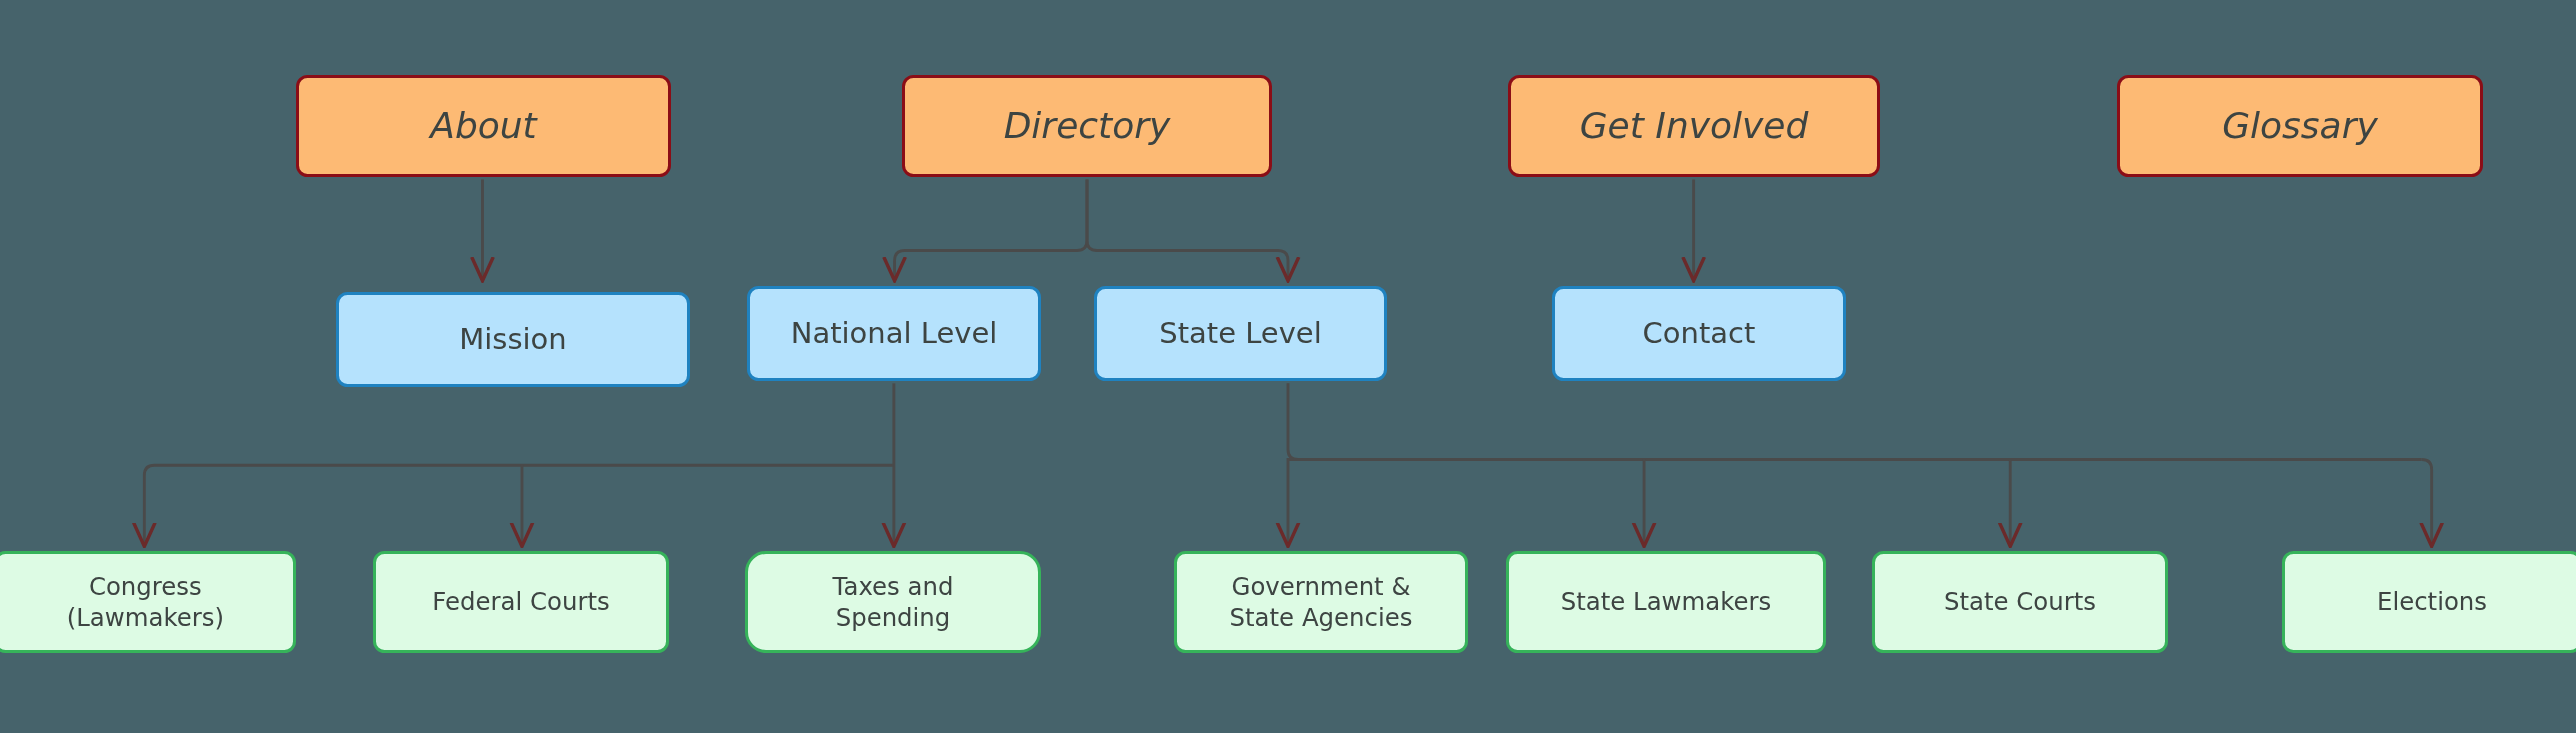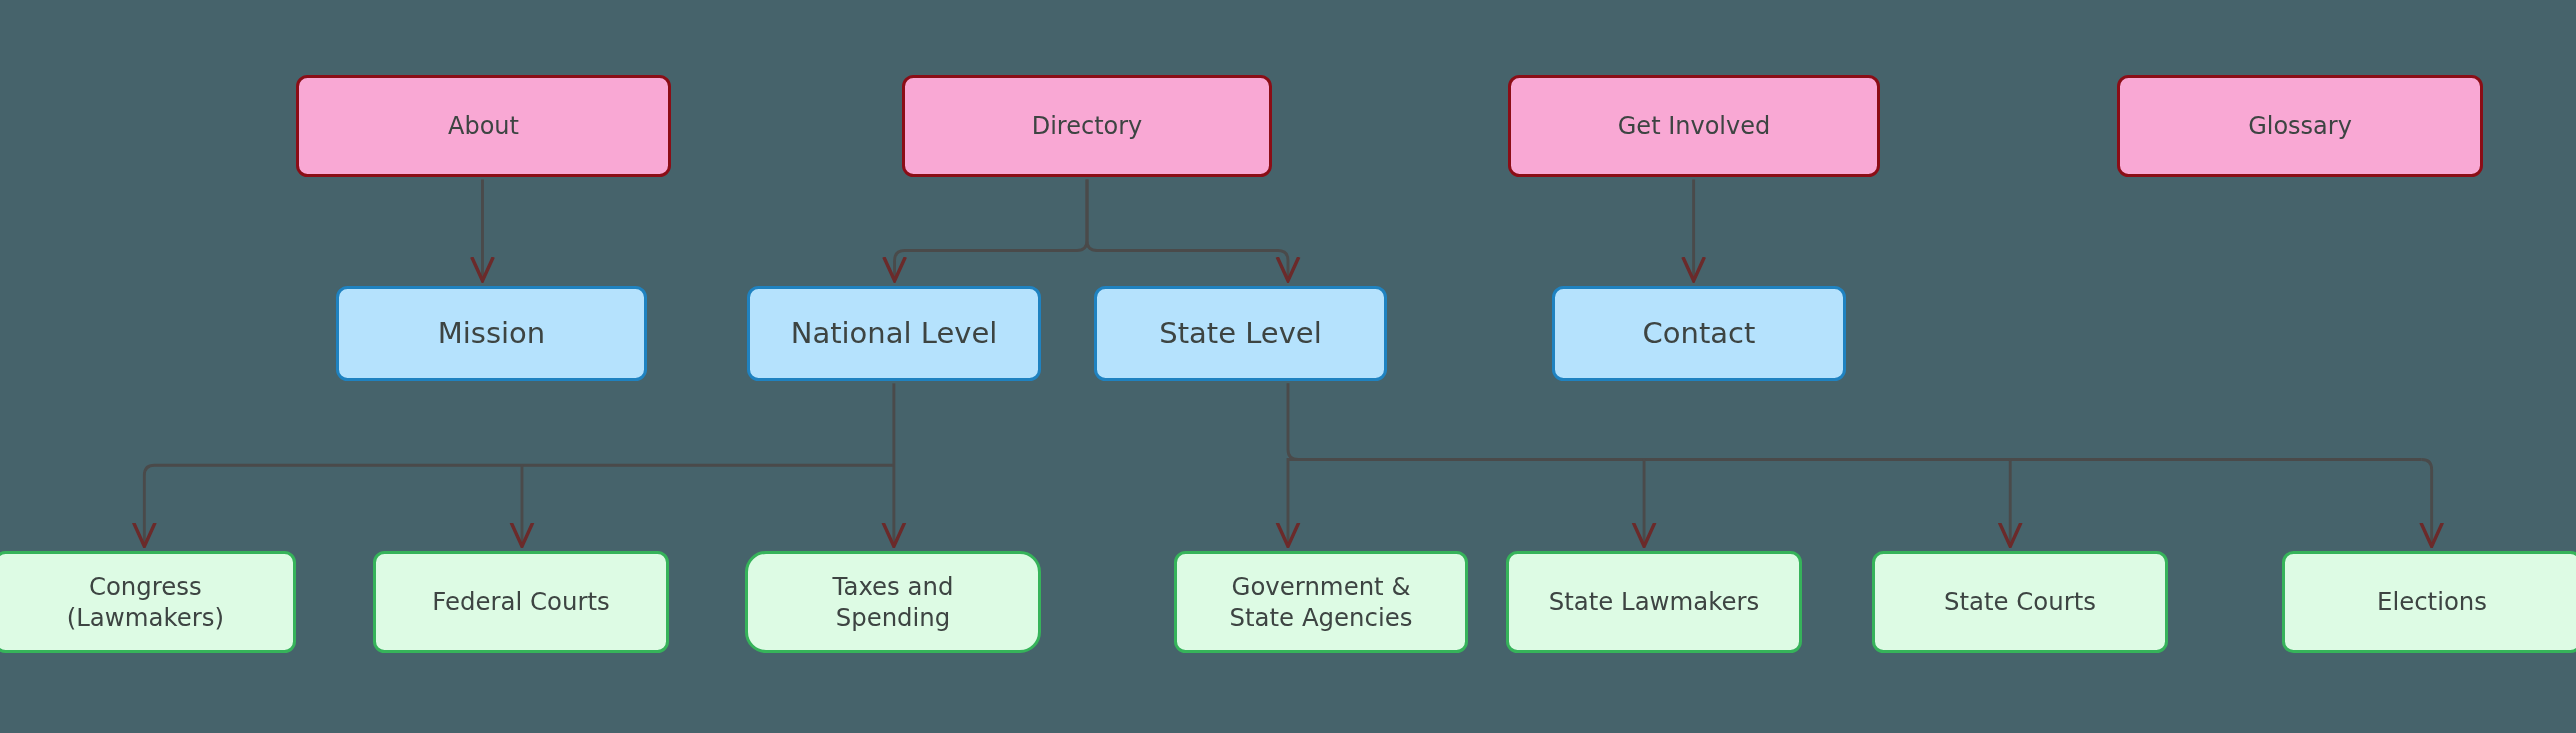--- a/index.html
+++ b/index.html
@@ -34,24 +34,25 @@
     white-space: pre-line;
     z-index: 2;
   }
   .node .label {
     display: block;
     width: 100%;
     padding: 0 7.2px;
     box-sizing: border-box;
   }
   .lvl-top {
-    background: #f9a8d4;
+    background: #fdba74;
     border: 3.6px solid #8b0d16;
     color: #3d4442;
-    font-size: 24px;
+    font-size: 36px;
+    font-style: italic;
   }
   .lvl-mid {
     background: #b5e2fd;
     border: 3.6px solid #1f82c0;
     color: #3d4442;
     font-size: 29px;
   }
   .lvl-leaf {
     background: #ddfbe4;
     border: 3.6px solid #36b35a;
@@ -95,21 +96,21 @@
   <div class="node lvl-top" style="left:902px;top:75px;width:370px;height:102px;">
     <span class="label">Directory</span>
   </div>
   <div class="node lvl-top" style="left:1508px;top:75px;width:372px;height:102px;">
     <span class="label">Get Involved</span>
   </div>
   <div class="node lvl-top" style="left:2117px;top:75px;width:366px;height:102px;">
     <span class="label">Glossary</span>
   </div>
 
-  <div class="node lvl-mid" style="left:336px;top:286px;width:311px;height:95px;">
+  <div class="node lvl-mid" style="left:336px;top:292px;width:354px;height:95px;">
     <span class="label">Mission</span>
   </div>
   <div class="node lvl-mid" style="left:747px;top:286px;width:294px;height:95px;">
     <span class="label">National Level</span>
   </div>
   <div class="node lvl-mid" style="left:1094px;top:286px;width:293px;height:95px;">
     <span class="label">State Level</span>
   </div>
   <div class="node lvl-mid" style="left:1552px;top:286px;width:294px;height:95px;text-align:center;">
     <span class="label">Contact</span>
@@ -123,21 +124,21 @@
     <span class="label">Federal Courts</span>
   </div>
   <div class="node lvl-leaf" style="left:745px;top:551px;width:296px;height:102px;border-radius:21px;">
     <span class="label">Taxes and
 Spending</span>
   </div>
   <div class="node lvl-leaf" style="left:1142px;top:551px;width:294px;height:102px;margin-left:32px;">
     <span class="label">Government &amp;
 State Agencies</span>
   </div>
-  <div class="node lvl-leaf" style="left:1506px;top:551px;width:296px;height:102px;">
+  <div class="node lvl-leaf" style="left:1506px;top:551px;width:320px;height:102px;">
     <span class="label">State Lawmakers</span>
   </div>
   <div class="node lvl-leaf" style="left:1872px;top:551px;width:296px;height:102px;">
     <span class="label">State Courts</span>
   </div>
   <div class="node lvl-leaf" style="left:2282px;top:551px;width:300px;height:102px;">
     <span class="label">Elections</span>
   </div>
 
 </div>

